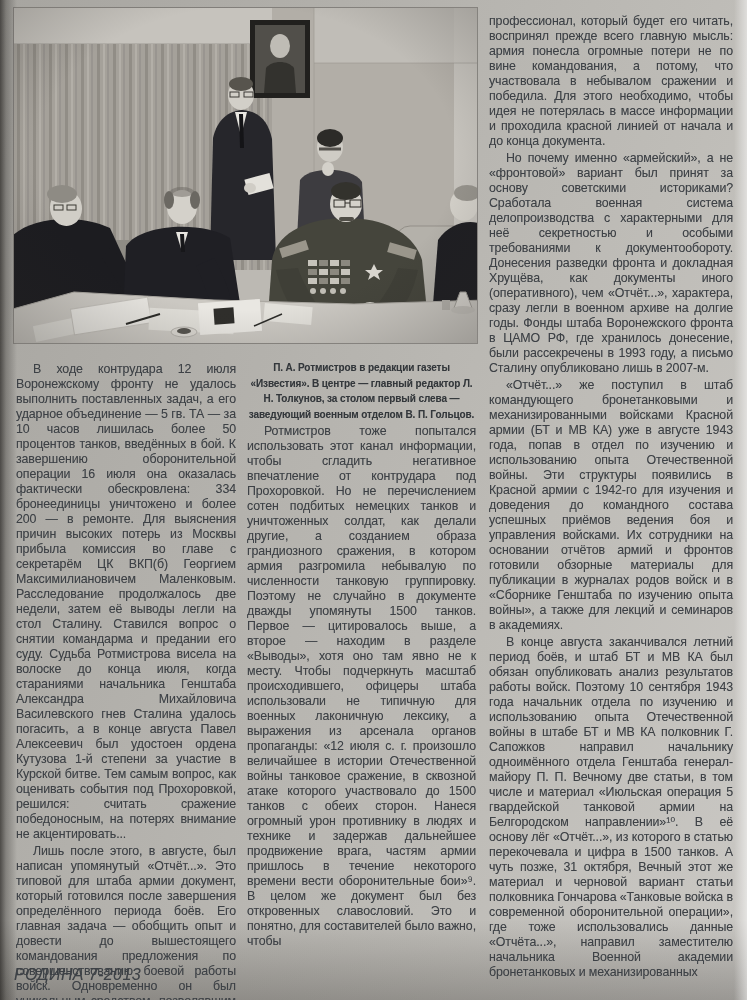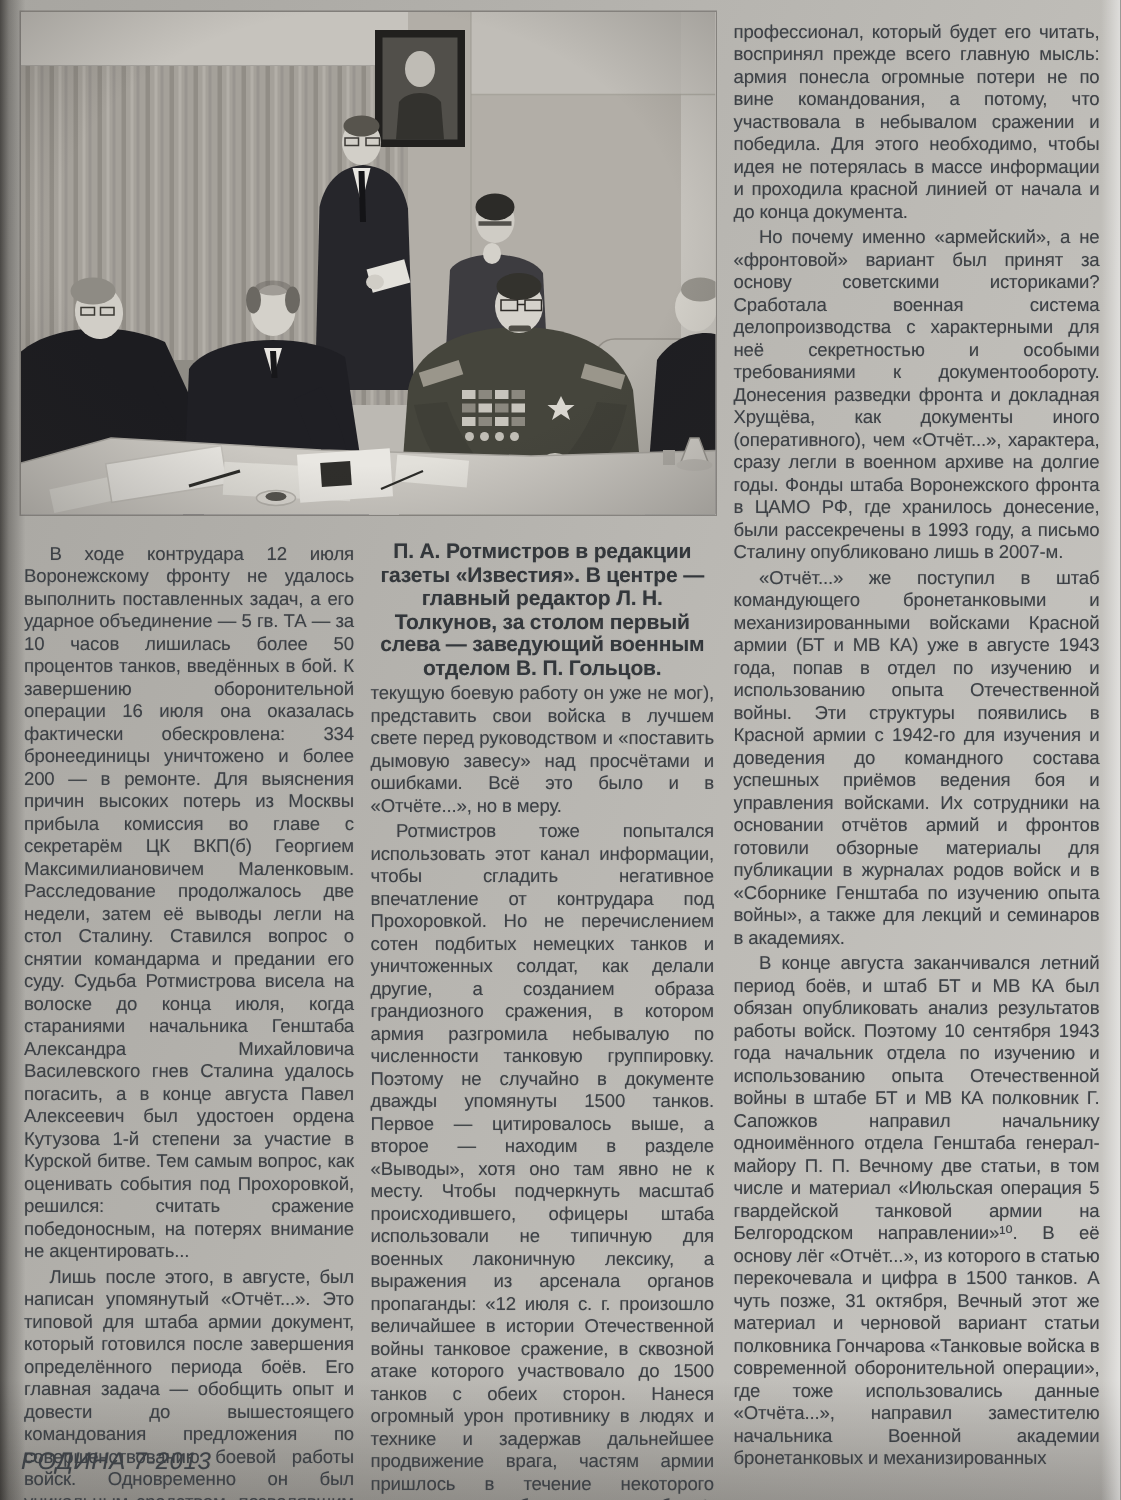--- a/index.html
+++ b/index.html
@@ -16,21 +16,21 @@
   .photo-figure{position:absolute;left:14px;top:8px;width:463px;height:335px;margin:0;
     box-shadow:0 0 0 1px rgba(92,90,86,0.55);}
   .photo-figure svg{display:block;}
   .col{position:absolute;text-align:justify;font-size:12.4px;line-height:15px;
     letter-spacing:-0.1px;text-shadow:0 0 0.6px rgba(61,65,70,0.35);}
   .col p{margin:2px;}
   .col p.indent{text-indent:17px;}
   .col-left{left:14px;top:360px;width:224px;}
   .col-mid{left:245px;top:358px;width:233px;}
   .col-right{left:487px;top:12px;width:248px;}
-  .caption{font-weight:bold;text-align:center;font-size:14px;line-height:15.5px;
+  .caption{font-weight:bold;text-align:center;font-size:10px;line-height:15.5px;
     color:#33373b;margin:2px 6px 10px 6px;text-indent:0;}
   .footer{position:absolute;left:14px;top:966px;font-style:italic;font-size:16px;
     letter-spacing:0.4px;color:#3d4146;text-shadow:0 0 0.6px rgba(61,65,70,0.35);}
 </style>
 </head>
 <body>
 
 <div class="page">
 
   <figure class="photo-figure">
@@ -179,21 +179,20 @@
     </svg>
   </figure>
 
   <div class="col col-left">
     <p class="indent">В ходе контрудара 12 июля Воронежскому фронту не удалось выполнить поставленных задач, а его ударное объединение — 5 гв. ТА — за 10 часов лишилась более 50 процентов танков, введённых в бой. К завершению оборонительной операции 16 июля она оказалась фактически обескровлена: 334 бронеединицы уничтожено и более 200 — в ремонте. Для выяснения причин высоких потерь из Москвы прибыла комиссия во главе с секретарём ЦК ВКП(б) Георгием Максимилиановичем Маленковым. Расследование продолжалось две недели, затем её выводы легли на стол Сталину. Ставился вопрос о снятии командарма и предании его суду. Судьба Ротмистрова висела на волоске до конца июля, когда стараниями начальника Генштаба Александра Михайловича Василевского гнев Сталина удалось погасить, а в конце августа Павел Алексеевич был удостоен ордена Кутузова 1-й степени за участие в Курской битве. Тем самым вопрос, как оценивать события под Прохоровкой, решился: считать сражение победоносным, на потерях внимание не акцентировать...</p>
     <p class="indent">Лишь после этого, в августе, был написан упомянутый «Отчёт...». Это типовой для штаба армии документ, который готовился после завершения определённого периода боёв. Его главная задача — обобщить опыт и довести до вышестоящего командования предложения по совершенствованию боевой работы войск. Одновременно он был уникальным средством, позволявшим командованию, не опасаясь последствий (непосредственно влиять на</p>
   </div>
 
   <div class="col col-mid">
     <p class="caption">П. А. Ротмистров в редакции газеты «Известия». В центре — главный редактор Л. Н. Толкунов, за столом первый слева — заведующий военным отделом В. П. Гольцов.</p>
-    <p>текущую боевую работу он уже не мог), представить свои войска в лучшем свете перед руководством и «поставить дымовую завесу» над просчётами и ошибками. Всё это было и в «Отчёте...», но в меру.</p>
     <p class="indent">Ротмистров тоже попытался использовать этот канал информации, чтобы сгладить негативное впечатление от контрудара под Прохоровкой. Но не перечислением сотен подбитых немецких танков и уничтоженных солдат, как делали другие, а созданием образа грандиозного сражения, в котором армия разгромила небывалую по численности танковую группировку. Поэтому не случайно в документе дважды упомянуты 1500 танков. Первое — цитировалось выше, а второе — находим в разделе «Выводы», хотя оно там явно не к месту. Чтобы подчеркнуть масштаб происходившего, офицеры штаба использовали не типичную для военных лаконичную лексику, а выражения из арсенала органов пропаганды: «12 июля с. г. произошло величайшее в истории Отечественной войны танковое сражение, в сквозной атаке которого участвовало до 1500 танков с обеих сторон. Нанеся огромный урон противнику в людях и технике и задержав дальнейшее продвижение врага, частям армии пришлось в течение некоторого времени вести оборонительные бои»⁹. В целом же документ был без откровенных славословий. Это и понятно, для составителей было важно, чтобы</p>
   </div>
 
   <div class="col col-right">
     <p>профессионал, который будет его читать, воспринял прежде всего главную мысль: армия понесла огромные потери не по вине командования, а потому, что участвовала в небывалом сражении и победила. Для этого необходимо, чтобы идея не потерялась в массе информации и проходила красной линией от начала и до конца документа.</p>
     <p class="indent">Но почему именно «армейский», а не «фронтовой» вариант был принят за основу советскими историками? Сработала военная система делопроизводства с характерными для неё секретностью и особыми требованиями к документообороту. Донесения разведки фронта и докладная Хрущёва, как документы иного (оперативного), чем «Отчёт...», характера, сразу легли в военном архиве на долгие годы. Фонды штаба Воронежского фронта в ЦАМО РФ, где хранилось донесение, были рассекречены в 1993 году, а письмо Сталину опубликовано лишь в 2007-м.</p>
     <p class="indent">«Отчёт...» же поступил в штаб командующего бронетанковыми и механизированными войсками Красной армии (БТ и МВ КА) уже в августе 1943 года, попав в отдел по изучению и использованию опыта Отечественной войны. Эти структуры появились в Красной армии с 1942-го для изучения и доведения до командного состава успешных приёмов ведения боя и управления войсками. Их сотрудники на основании отчётов армий и фронтов готовили обзорные материалы для публикации в журналах родов войск и в «Сборнике Генштаба по изучению опыта войны», а также для лекций и семинаров в академиях.</p>
     <p class="indent">В конце августа заканчивался летний период боёв, и штаб БТ и МВ КА был обязан опубликовать анализ результатов работы войск. Поэтому 10 сентября 1943 года начальник отдела по изучению и использованию опыта Отечественной войны в штабе БТ и МВ КА полковник Г. Сапожков направил начальнику одноимённого отдела Генштаба генерал-майору П. П. Вечному две статьи, в том числе и материал «Июльская операция 5 гвардейской танковой армии на Белгородском направлении»¹⁰. В её основу лёг «Отчёт...», из которого в статью перекочевала и цифра в 1500 танков. А чуть позже, 31 октября, Вечный этот же материал и черновой вариант статьи полковника Гончарова «Танковые войска в современной оборонительной операции», где тоже использовались данные «Отчёта...», направил заместителю начальника Военной академии бронетанковых и механизированных</p>
   </div>
 

